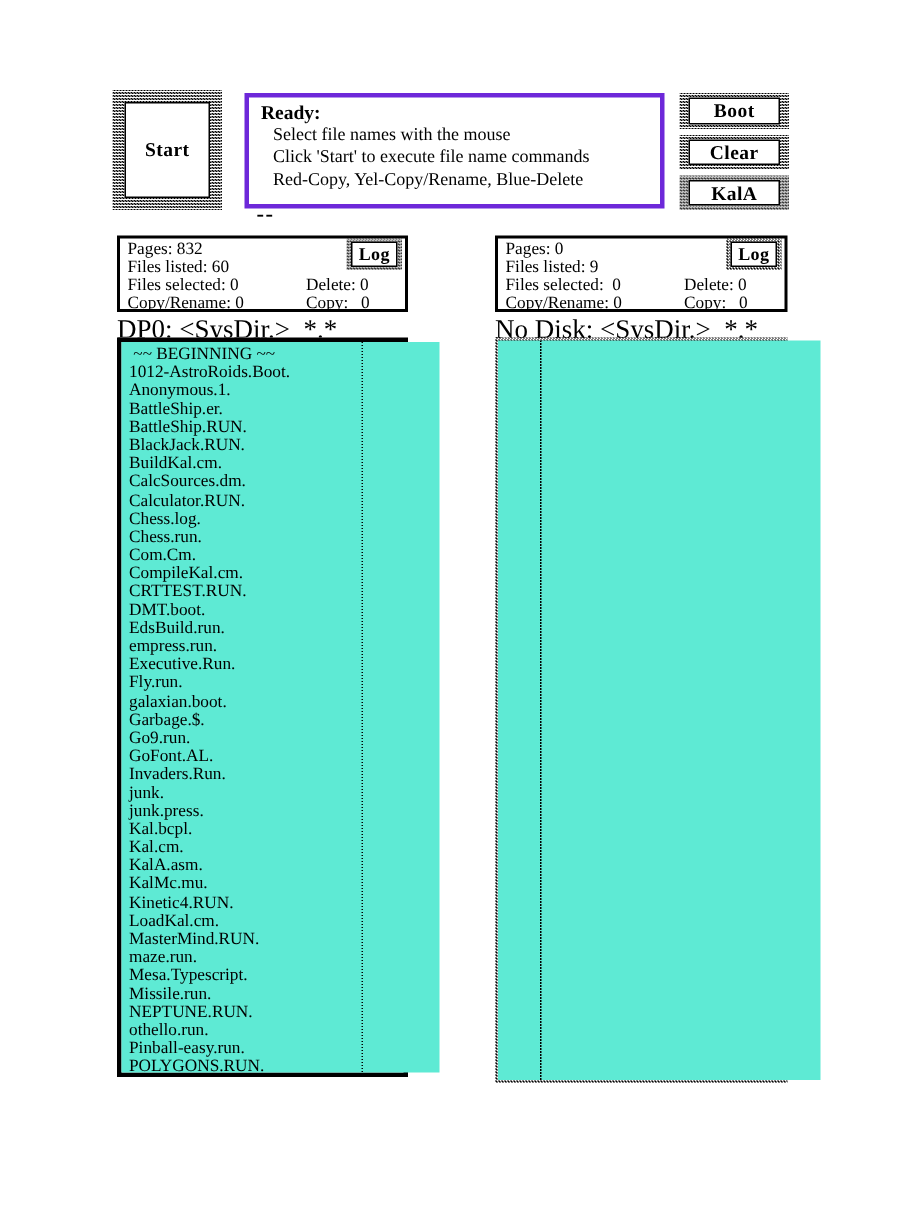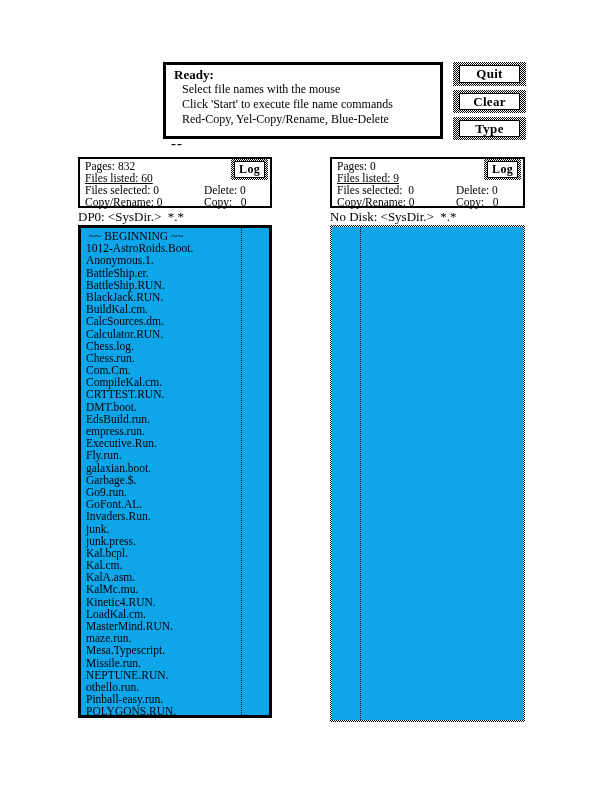--- a/index.html
+++ b/index.html
@@ -14,50 +14,50 @@
     background-size:2px 2px;
   }
   .btn-inner{
     width:100%;height:100%;box-sizing:border-box;border:1px solid #000;background:#fff;
     display:flex;align-items:center;justify-content:center;
     font-weight:bold;font-size:13px;letter-spacing:.3px;
   }
   
   #start-btn{left:75px;top:60px;width:73px;height:80px;padding:8px;box-sizing:border-box;}
   #message-box{
-    left:163px;top:62px;width:280px;height:77px;border:3px solid #000000;box-sizing:border-box;
+    left:163px;top:62px;width:280px;height:77px;border:3px solid #6d28d9;box-sizing:border-box;
     background:#fff;padding:2px 0 0 8px;
   }
   .msg-title{font-weight:bold;font-size:13px;line-height:15px;}
   .msg-line{font-size:12px;line-height:15px;margin-left:8px;white-space:pre;}
   .small-btn{width:73px;height:24px;padding:3px 6px;box-sizing:border-box;}
   #quit-btn{left:453px;top:62px;}
   #clear-btn{left:453px;top:90px;height:23px;}
   #type-btn{left:453px;top:117px;height:23px;}
   #cursor{left:171px;top:135px;font-weight:bold;font-size:15px;letter-spacing:1px;}
   
   .stats-panel{border:2px solid #000;box-sizing:border-box;background:#fff;font-size:11.5px;}
   #left-stats{left:78px;top:157px;width:194px;height:51px;}
   #right-stats{left:330px;top:157px;width:195px;height:51px;}
   .srow{position:absolute;white-space:pre;line-height:12px;}
   .c1{left:5px;} .c2{left:124px;}
-  .r1{top:1px;} .r2{top:13px;text-decoration:underline;} .r3{top:25px;} .r4{top:37px;}
+  .r1{top:1px;} .r2{top:13px;} .r3{top:25px;} .r4{top:37px;}
   .log-btn{position:absolute;top:0;right:2px;padding:2px 3px;text-align:right;}
   .log-btn .btn-inner{font-size:12px;padding:0 4px;height:auto;}
   
-  .dir-label{font-size:13px;white-space:pre;}
+  .dir-label{font-size:18px;white-space:pre;}
   #left-dir{left:78px;top:209px;}
   #right-dir{left:330px;top:209px;}
   
   #left-list{
     left:78px;top:225px;width:194px;height:493px;
     border:3px solid #000;box-sizing:border-box;background:#fff;
   }
   #right-list{left:330px;top:225px;width:195px;height:497px;padding:2px;box-sizing:border-box;}
-  .list-inner{position:relative;width:100%;height:100%;background:#0ea5e9;}
+  .list-inner{position:relative;width:100%;height:100%;background:#5eead4;padding-left:24px;}
   .vline{
     position:absolute;top:0;bottom:0;width:1px;
     background-image:repeating-linear-gradient(180deg,#000 0 1px,transparent 1px 2px);
   }
   #left-list .vline{left:160px;}
   #right-list .vline{left:28px;}
   .file-col{
     position:absolute;left:0;top:2px;width:160px;overflow:hidden;
     padding-left:5px;box-sizing:border-box;
     font-size:11.5px;line-height:12.2px;white-space:pre;
@@ -66,36 +66,39 @@
   .file-row{height:12.2px;}
   .scroll-col{position:absolute;top:0;bottom:0;background:transparent;}
   #left-scrollbar{left:161px;right:0;}
   #right-scrollbar{left:0;width:28px;}
 </style>
 </head>
 <body>
 
 <div class="screen">
 
+  <div class="abs checker" id="start-btn">
+    <div class="btn-inner">Start</div>
+  </div>
 
   <div class="abs" id="message-box">
     <div class="msg-title">Ready:</div>
     <div class="msg-line">Select file names with the mouse</div>
     <div class="msg-line">Click 'Start' to execute file name commands</div>
     <div class="msg-line">Red-Copy, Yel-Copy/Rename, Blue-Delete</div>
   </div>
 
   <div class="abs checker small-btn" id="quit-btn">
-    <div class="btn-inner">Quit</div>
+    <div class="btn-inner">Boot</div>
   </div>
   <div class="abs checker small-btn" id="clear-btn">
     <div class="btn-inner">Clear</div>
   </div>
   <div class="abs checker small-btn" id="type-btn">
-    <div class="btn-inner">Type</div>
+    <div class="btn-inner">KalA</div>
   </div>
 
   <div class="abs" id="cursor">--</div>
 
   <div class="abs stats-panel" id="left-stats">
     <span class="srow c1 r1">Pages: 832</span>
     <span class="srow c1 r2">Files listed: 60</span>
     <span class="srow c1 r3">Files selected: 0</span>
     <span class="srow c2 r3">Delete: 0</span>
     <span class="srow c1 r4">Copy/Rename: 0</span>

